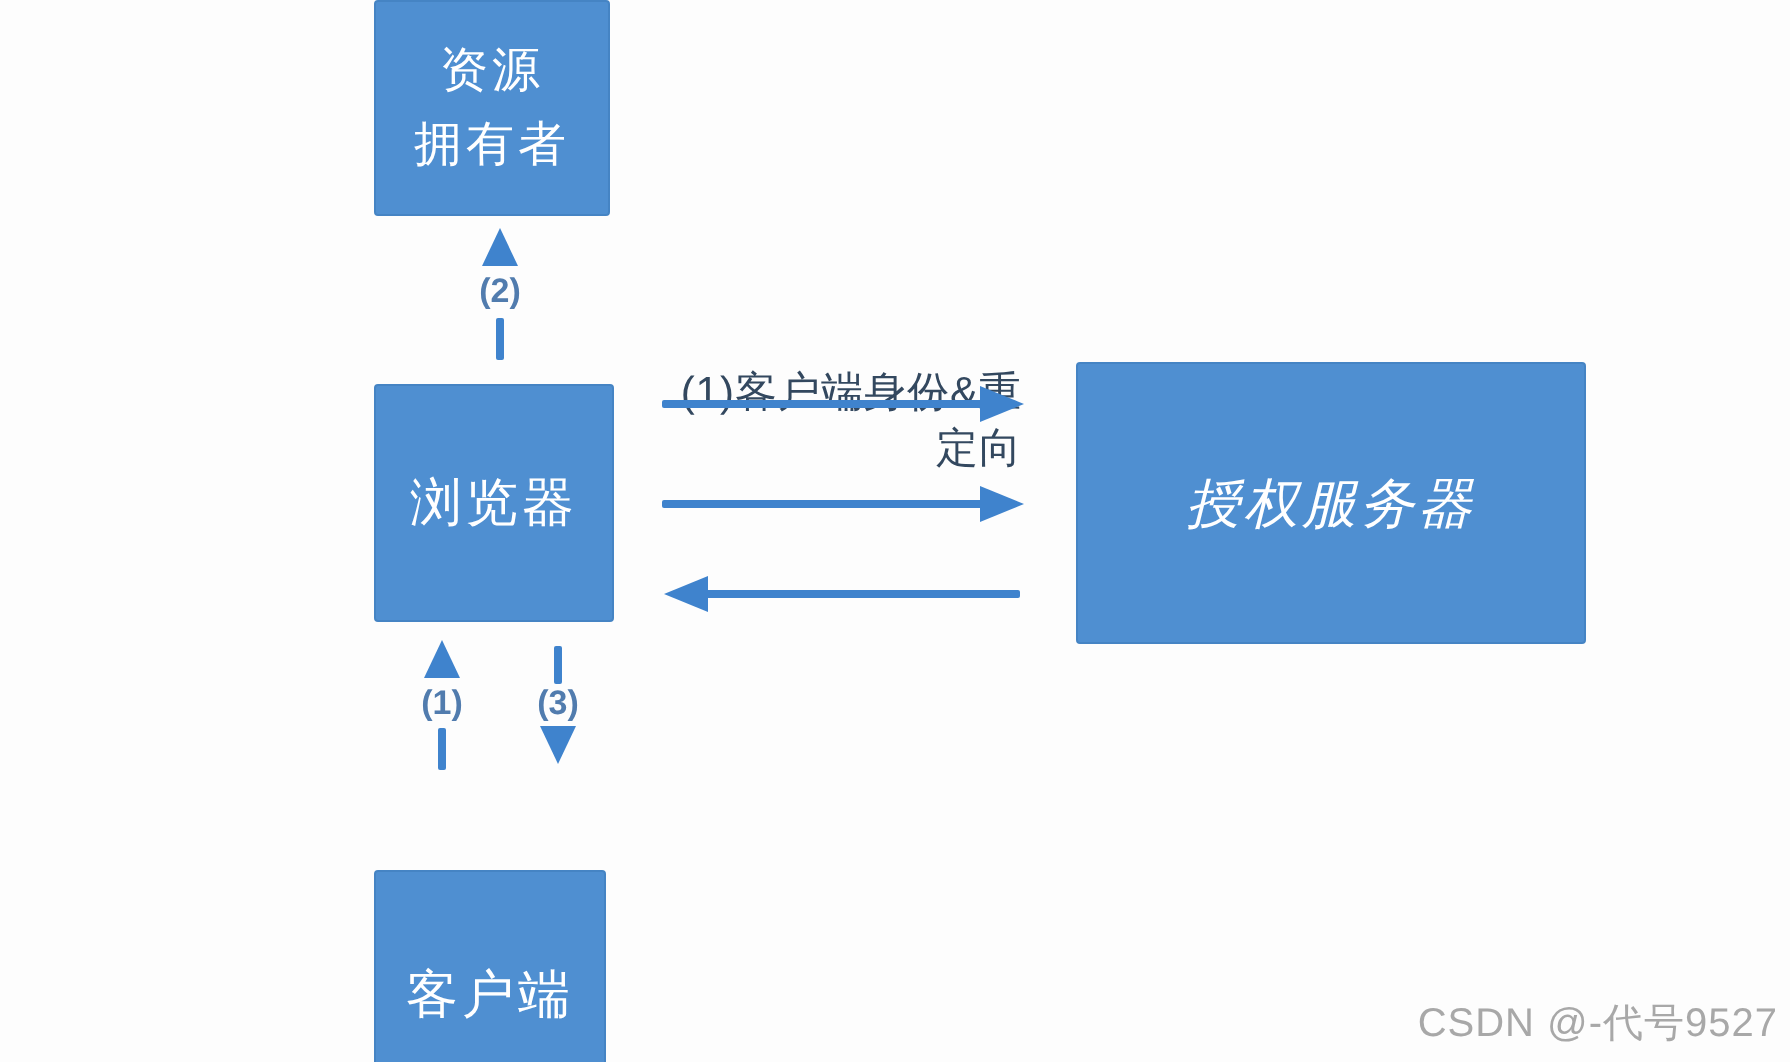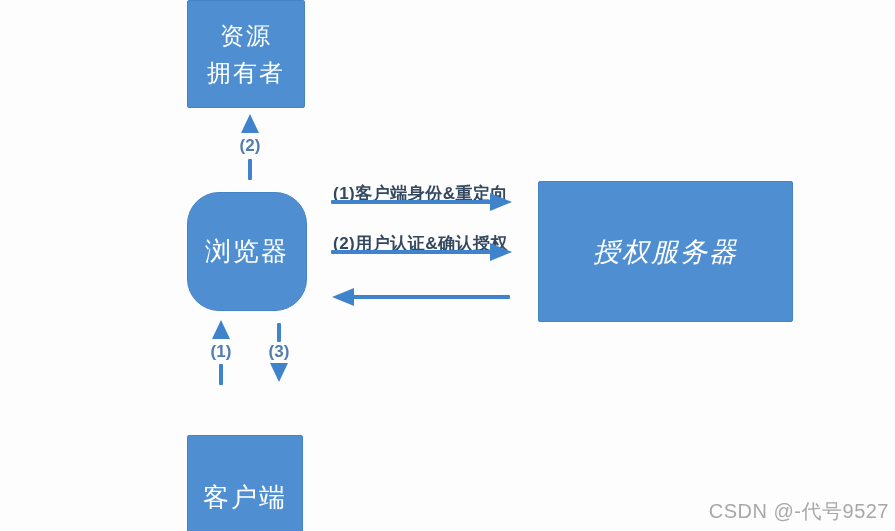--- a/index.html
+++ b/index.html
@@ -19,41 +19,41 @@
     overflow:hidden;
   }
   .node{
     position:absolute;background:var(--box-fill);border:1px solid var(--box-border);
     border-radius:2px;display:flex;flex-direction:column;align-items:center;justify-content:center;
     color:var(--box-text);text-align:center;
   }
   .node-label{font-size:26px;letter-spacing:2px;font-weight:500;}
   .node-label-small{font-size:24px;line-height:37px;letter-spacing:2px;font-weight:500;}
   #node-resource-owner{left:187px;top:0;width:118px;height:108px;}
-  #node-browser{left:187px;top:192px;width:120px;height:119px;border-radius:32px;}
+  #node-browser{left:187px;top:192px;width:120px;height:119px;}
   #node-auth-server{left:538px;top:181px;width:255px;height:141px;}
   #node-client{left:187px;top:395px;width:116px;height:124px;margin-top:40px;}
   #node-auth-server .node-label{font-size:27px;font-style:italic;}
 
   
   .vline{position:absolute;width:4px;background:var(--arrow);border-radius:1px;}
   .hline{position:absolute;height:4px;background:var(--arrow);border-radius:1px;}
   .tri{position:absolute;width:0;height:0;}
   .tri-up{border-left:9px solid transparent;border-right:9px solid transparent;border-bottom:19px solid var(--arrow);}
   .tri-down{border-left:9px solid transparent;border-right:9px solid transparent;border-top:19px solid var(--arrow);}
   .tri-right{border-top:9px solid transparent;border-bottom:9px solid transparent;border-left:22px solid var(--arrow);}
   .tri-left{border-top:9px solid transparent;border-bottom:9px solid transparent;border-right:22px solid var(--arrow);}
 
   .step-label{
     position:absolute;color:var(--step-label);font-size:17px;font-weight:600;
     text-align:center;width:40px;
   }
   .flow-label{
-    position:absolute;color:var(--flow-label);font-size:17px;font-weight:700;
-    text-align:left;left:333px;width:178px;letter-spacing:0.5px;
+    position:absolute;color:var(--flow-label);font-size:21px;font-weight:400;
+    text-align:right;left:333px;width:178px;letter-spacing:0.5px;
   }
   .watermark{
     position:absolute;right:6px;bottom:6px;color:var(--watermark);
     font-size:20px;letter-spacing:0.5px;
   }
 </style>
 </head>
 <body>
 
 <div class="canvas">
@@ -76,21 +76,20 @@
   </div>
 
   <div class="tri tri-up" style="left:241px;top:114px;"></div>
   <div class="step-label" style="left:230px;top:136px;">(2)</div>
   <div class="vline" style="left:248px;top:159px;height:21px;"></div>
 
   <div class="flow-label" style="top:182px;">(1)客户端身份&amp;重定向</div>
   <div class="hline" style="left:331px;top:200px;width:161px;"></div>
   <div class="tri tri-right" style="left:490px;top:193px;"></div>
 
-  <div class="flow-label" style="top:232px;">(2)用户认证&amp;确认授权</div>
   <div class="hline" style="left:331px;top:250px;width:161px;"></div>
   <div class="tri tri-right" style="left:490px;top:243px;"></div>
 
   <div class="hline" style="left:353px;top:295px;width:157px;"></div>
   <div class="tri tri-left" style="left:332px;top:288px;"></div>
 
   <div class="tri tri-up" style="left:212px;top:320px;"></div>
   <div class="step-label" style="left:201px;top:342px;">(1)</div>
   <div class="vline" style="left:219px;top:364px;height:21px;"></div>
 

